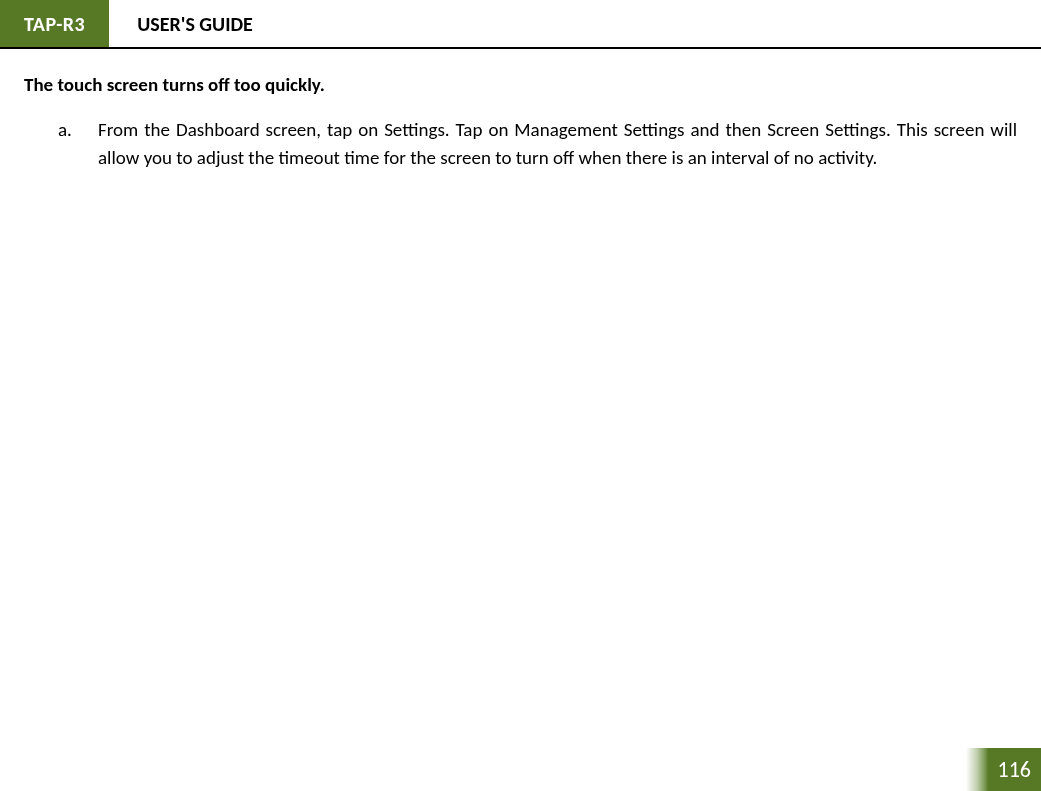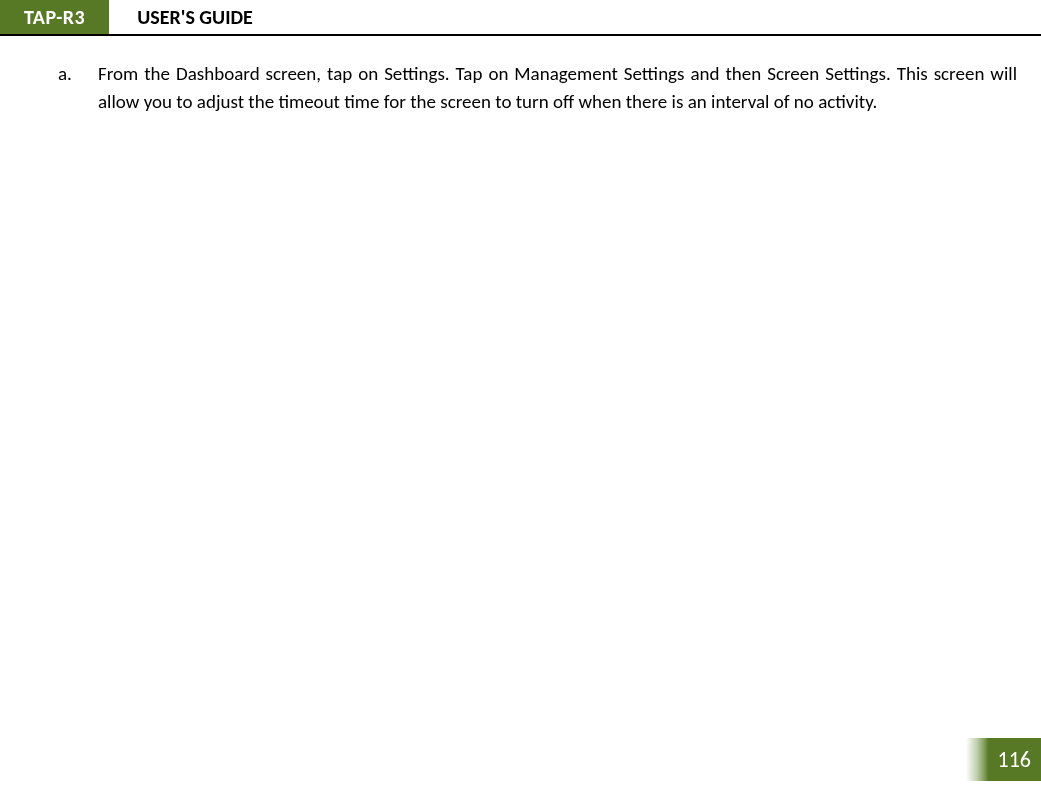--- a/index.html
+++ b/index.html
@@ -10,21 +10,21 @@
     body {
       width: 1041px;
       height: 791px;
       background: #ffffff;
       font-family: Calibri, Arial, sans-serif;
       position: relative;
     }
     .header {
       display: flex;
       align-items: stretch;
-      height: 36px;
+      height: 49px;
       border-bottom: 2px solid #000000;
       margin-bottom: 24px;
     }
     .header-tab {
       background: #577825;
       color: #ffffff;
       font-weight: bold;
       font-size: 20px;
       display: flex;
       align-items: center;
@@ -60,21 +60,21 @@
     .list-marker {
       flex-shrink: 0;
       width: 40px;
     }
     .list-text {
       flex: 1;
     }
     .page-number-box {
       position: absolute;
       right: 0;
-      bottom: 10px;
+      bottom: 0;
       background: #577825;
       background: linear-gradient(to right, #839f5e 0%, #577825 8%, #577825 100%);
       color: #ffffff;
       font-size: 22px;
       padding: 8px 10px 8px 14px;
       min-width: 56px;
       text-align: center;
     }
     .page-number-box::before {
       content: "";
@@ -88,19 +88,20 @@
   </style>
 </head>
 <body>
 
 <div class="header">
   <div class="header-tab">TAP-R3</div>
   <div class="header-title">USER'S GUIDE</div>
 </div>
 
 <div class="content">
+  <div class="section-heading">The touch screen turns off too quickly.</div>
   <div class="list-item">
     <div class="list-marker">a.</div>
     <div class="list-text">From the Dashboard screen, tap on Settings.  Tap on Management Settings and then Screen Settings.  This screen will allow you to adjust the timeout time for the screen to turn off when there is an interval of no activity.</div>
   </div>
 </div>
 
 <div class="page-number-box">116</div>
 
 </body></html>

